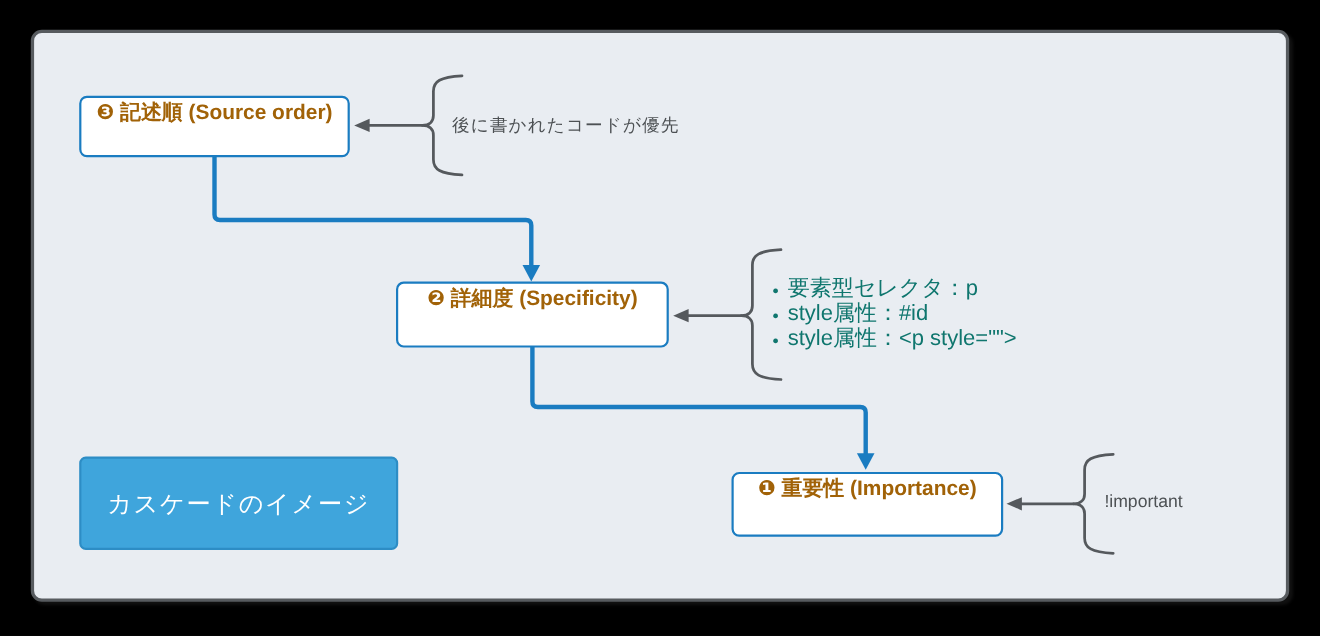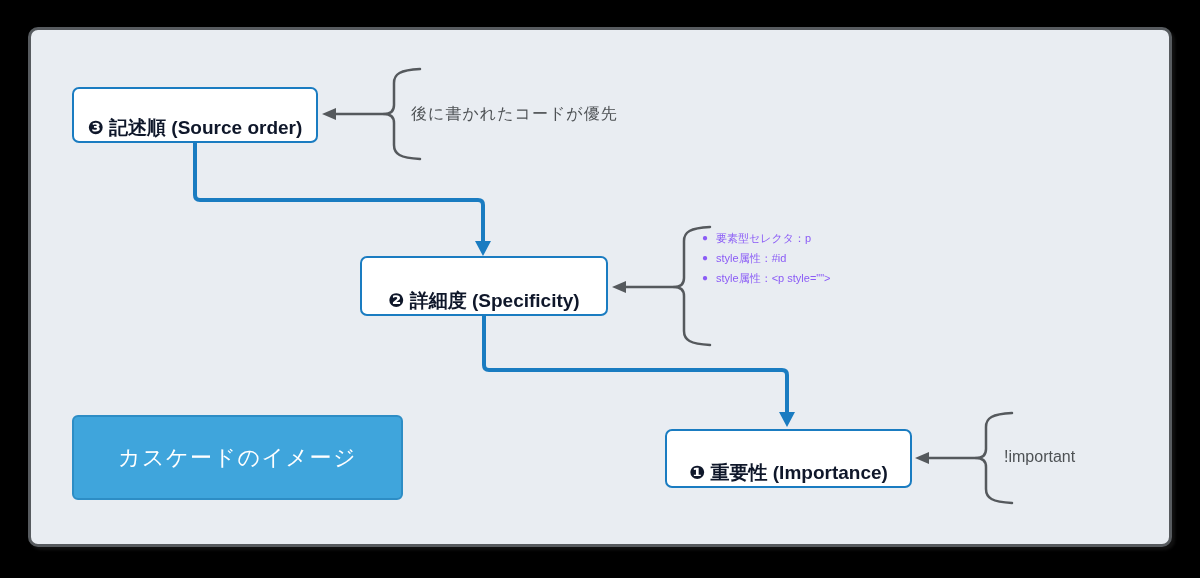--- a/index.html
+++ b/index.html
@@ -34,36 +34,36 @@
     width: 1200px;
     height: 578px;
     pointer-events: none;
   }
   .node {
     position: absolute;
     box-sizing: border-box;
     background: #ffffff;
     border: 2.5px solid #1a7cc1;
     border-radius: 7px;
-    color: #0f172a;
+    color: #a16207;
     font-weight: bold;
     font-size: 19px;
     display: flex;
-    align-items: flex-end;
+    align-items: flex-start;
     justify-content: center;
     white-space: nowrap;
   }
   .node-source-order { left: 72px;  top: 87px;  width: 246px; height: 56px; }
   .node-specificity  { left: 360px; top: 256px; width: 248px; height: 60px; }
   .node-importance   { left: 665px; top: 429px; width: 247px; height: 59px; }
   .title-box {
     position: absolute;
     left: 72px;
     top: 415px;
-    width: 331px;
+    width: 290px;
     height: 85px;
     box-sizing: border-box;
     background: #3fa5dc;
     border: 2.5px solid #2d8dc5;
     border-radius: 6px;
     color: #ffffff;
     font-size: 22px;
     letter-spacing: 1.5px;
     display: flex;
     align-items: center;
@@ -74,23 +74,23 @@
     position: absolute;
     color: #4d5154;
     font-size: 16px;
     white-space: nowrap;
   }
   .note-source-order { left: 411px; top: 104px; letter-spacing: 1px; }
   .note-importance   { left: 1004px; top: 448px; text-align: right; }
   .bullet-list {
     position: absolute;
     left: 702px;
-    top: 228px;
-    color: #8b5cf6;
-    font-size: 11px;
+    top: 252px;
+    color: #0f766e;
+    font-size: 20px;
     line-height: 20px;
     white-space: nowrap;
   }
   .bullet-item::before {
     content: "\25CF";
     font-size: 10px;
     vertical-align: 1px;
     margin-right: 8px;
   }
 </style>

